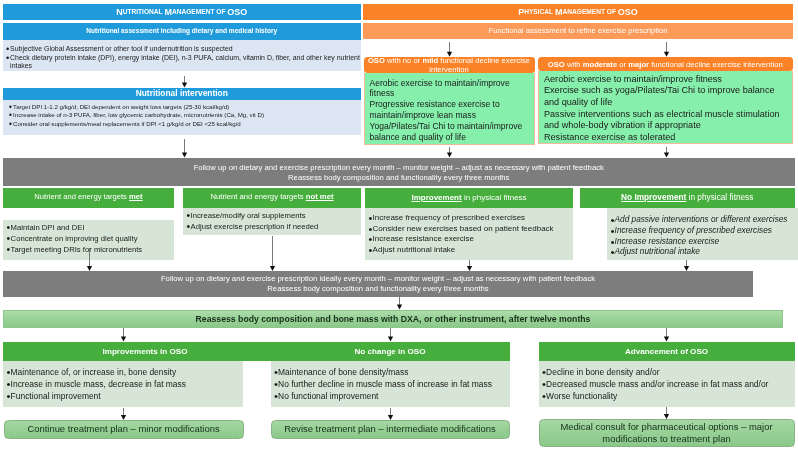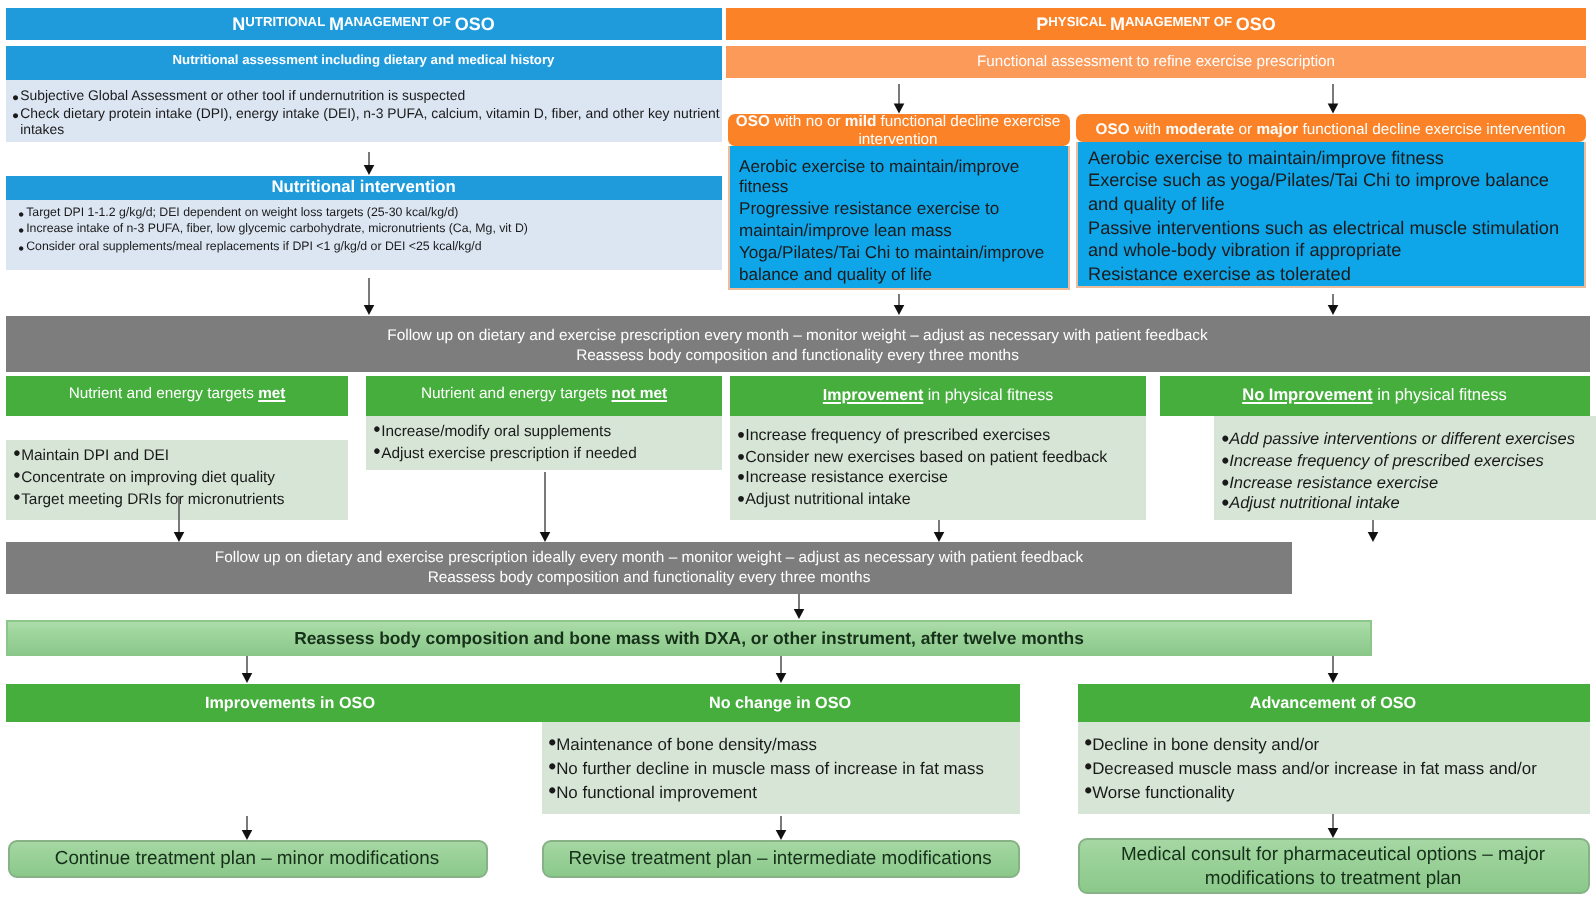--- a/index.html
+++ b/index.html
@@ -6,21 +6,21 @@
   html,body{margin:0;padding:0;}
   body{width:798px;height:453px;background:#ffffff;
        font-family:"Liberation Sans",sans-serif;overflow:hidden;}
   #root{position:relative;width:798px;height:453px;}
   .abs{position:absolute;box-sizing:border-box;}
 
   .blue{background:#1f9bdc;}
   .orange{background:#fb8227;}
   .lorange{background:#fc9a5a;}
   .lblue{background:#dce6f3;}
-  .peach{background:#0ea5e9;}
+  .peach{background:#86efac;}
   .green{background:#45ae3c;}
   .lgreen{background:#d6e5d6;}
   .gray{background:#7d7d7d;}
 
   
   .hdr-main{color:#fff;font-weight:bold;display:flex;align-items:center;justify-content:center;}
   .sub-hdr{color:#fff;font-weight:bold;font-size:6.6px;display:flex;align-items:center;
            justify-content:center;text-align:center;line-height:1.15;}
   .sub-hdr-reg{color:#fff;font-weight:normal;font-size:7.6px;display:flex;align-items:center;
            justify-content:center;text-align:center;line-height:1.15;}
@@ -174,42 +174,47 @@
       <polygon points="2.85,30 8.15,30 5.5,35" fill="#111111"></polygon>
     </svg>
     <svg width="10" height="11" style="left: 464px; top: 260px;">
       <line x1="5.5" y1="0" x2="5.5" y2="6.8" stroke="#6b6b6b" stroke-width="0.9"></line>
       <polygon points="2.85,6 8.15,6 5.5,11" fill="#111111"></polygon>
     </svg>
     <svg width="10" height="11" style="left: 681px; top: 260px;">
       <line x1="5.5" y1="0" x2="5.5" y2="6.8" stroke="#6b6b6b" stroke-width="0.9"></line>
       <polygon points="2.85,6 8.15,6 5.5,11" fill="#111111"></polygon>
     </svg>
-    <div class="abs gray graybar" style="left: 3px; top: 271px; width: 643px; height: 25.5px; line-height: 10px;">
+    <div class="abs gray graybar" style="left: 3px; top: 271px; width: 750px; height: 25.5px; line-height: 10px;">
       <div>Follow up on dietary and exercise prescription ideally every month – monitor weight – adjust as necessary with patient feedback</div>
       <div>Reassess body composition and functionality every three months</div>
     </div>
     <svg width="10" height="12.5" style="left: 394px; top: 297px;">
       <line x1="5.5" y1="0" x2="5.5" y2="8.3" stroke="#6b6b6b" stroke-width="0.9"></line>
       <polygon points="2.85,7.5 8.15,7.5 5.5,12.5" fill="#111111"></polygon>
     </svg>
-    <div class="abs reassess" style="left: 3px; top: 309.5px; width: 683px; height: 18px;">Reassess body composition and bone mass with DXA, or other instrument, after twelve months</div>
+    <div class="abs reassess" style="left: 3px; top: 309.5px; width: 780px; height: 18px;">Reassess body composition and bone mass with DXA, or other instrument, after twelve months</div>
     <svg width="10" height="13.5" style="left: 118px; top: 328px;">
       <line x1="5.5" y1="0" x2="5.5" y2="9.3" stroke="#6b6b6b" stroke-width="0.9"></line>
       <polygon points="2.85,8.5 8.15,8.5 5.5,13.5" fill="#111111"></polygon>
     </svg>
     <svg width="10" height="13.5" style="left: 385px; top: 328px;">
       <line x1="5.5" y1="0" x2="5.5" y2="9.3" stroke="#6b6b6b" stroke-width="0.9"></line>
       <polygon points="2.85,8.5 8.15,8.5 5.5,13.5" fill="#111111"></polygon>
     </svg>
     <svg width="10" height="13.5" style="left: 661px; top: 328px;">
       <line x1="5.5" y1="0" x2="5.5" y2="9.3" stroke="#6b6b6b" stroke-width="0.9"></line>
       <polygon points="2.85,8.5 8.15,8.5 5.5,13.5" fill="#111111"></polygon>
     </svg>
     <div class="abs green gh" style="left: 3px; top: 342px; width: 284px; height: 19px; font-weight: bold; font-size: 8.1px;">Improvements in OSO</div>
+    <div class="abs lgreen body-txt" style="left: 3px; top: 361px; width: 239.5px; height: 45.5px; font-size: 8.45px; line-height: 12px; padding: 5px 2px 0px 4px;">
+      <div class="bullet">Maintenance of, or increase in, bone density</div>
+      <div class="bullet">Increase in muscle mass, decrease in fat mass</div>
+      <div class="bullet">Functional improvement</div>
+    </div>
     <div class="abs lgreen body-txt" style="left: 270.5px; top: 361px; width: 239px; height: 45.5px; font-size: 8.45px; line-height: 12px; padding: 5px 2px 0px 4px;">
       <div class="bullet">Maintenance of bone density/mass</div>
       <div class="bullet">No further decline in muscle mass of increase in fat mass</div>
       <div class="bullet">No functional improvement</div>
     </div>
     <div class="abs green gh" style="left: 270.5px; top: 342px; width: 239px; height: 19px; font-weight: bold; font-size: 8.1px;">No change in OSO</div>
     <div class="abs green gh" style="left: 538.5px; top: 342px; width: 256px; height: 19px; font-weight: bold; font-size: 8.1px;">Advancement of OSO</div>
     <div class="abs lgreen body-txt" style="left: 538.5px; top: 361px; width: 256px; height: 45.5px; font-size: 8.45px; line-height: 12px; padding: 5px 15px 0px 4px;">
       <div class="bullet">Decline in bone density and/or</div>
       <div class="bullet">Decreased muscle mass and/or increase in fat mass and/or</div>

